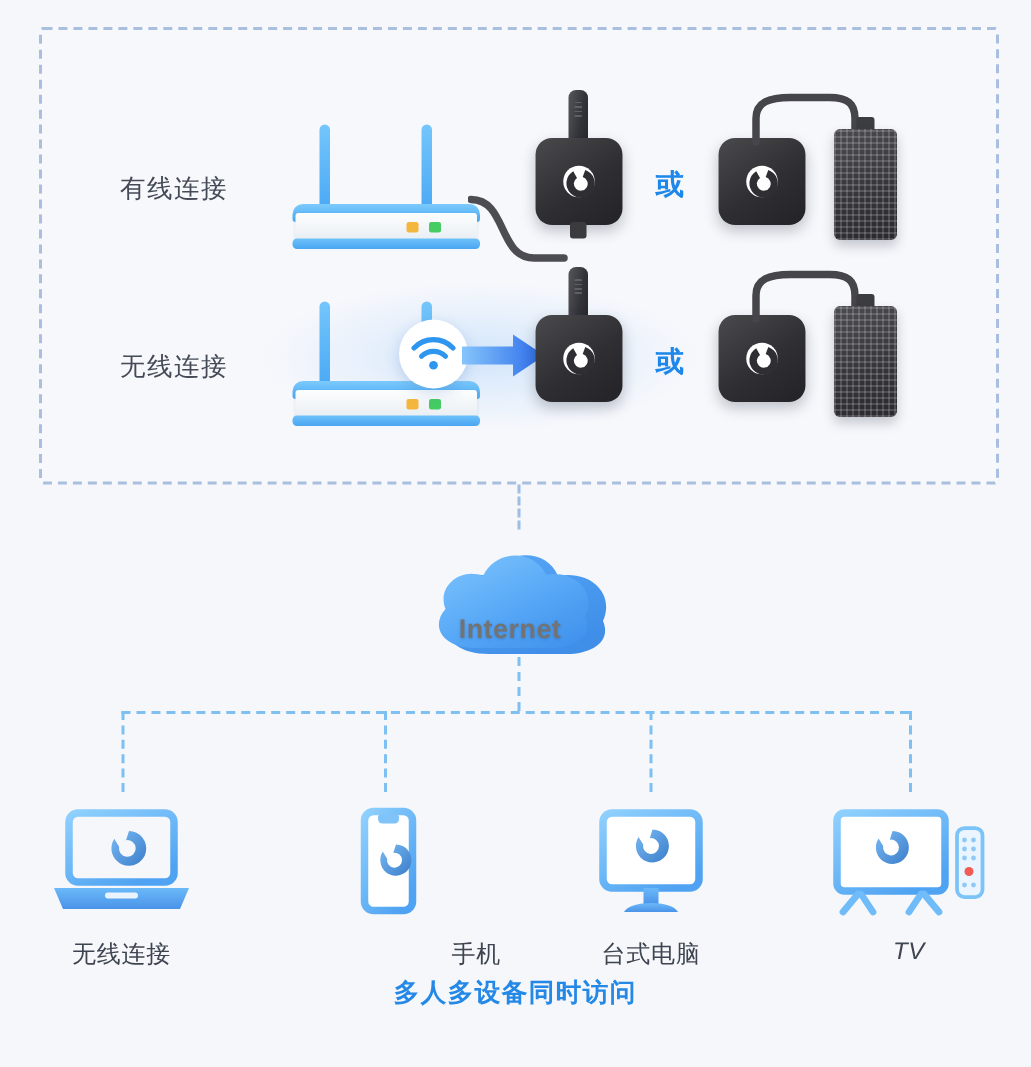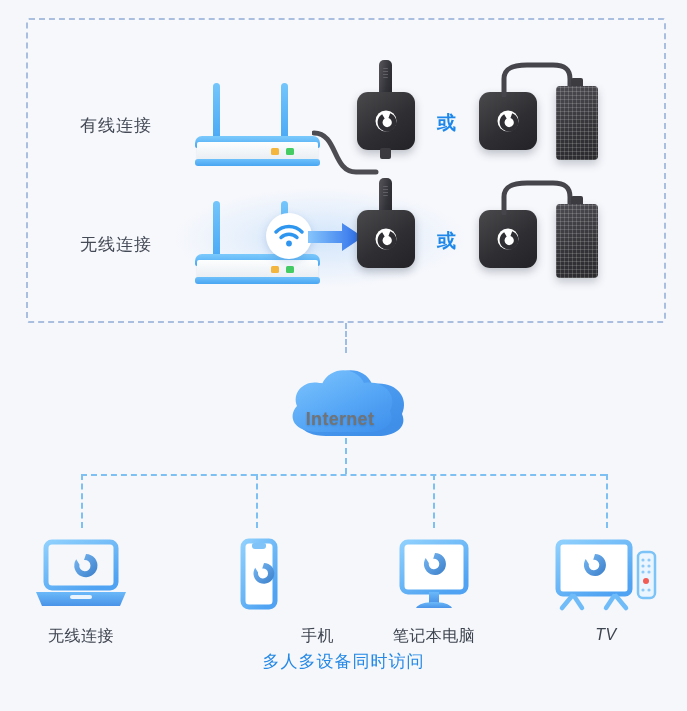--- a/index.html
+++ b/index.html
@@ -146,21 +146,21 @@
     height: 84px; display: flex; align-items: flex-end; justify-content: center;
   }
   .device .dev-label {
     margin-top: 14px; font-size: 16px; color: #3f4550; letter-spacing: .5px;
     white-space: nowrap;
   }
 
   
   .caption {
     position: absolute; left: 0; top: 650px; width: 687px;
-    text-align: center; font-size: 17px; font-weight: 400;
+    text-align: center; font-size: 17px; font-weight: 700;
     color: #2488e6; letter-spacing: 1px;
   }
 </style>
 </head>
 <body>
 
 <div id="stage">
 
   <div class="panel"></div>
 
@@ -369,21 +369,21 @@
           </linearGradient>
         </defs>
         <rect x="8" y="4" width="64" height="50" rx="6" fill="#ffffff" stroke="url(#dg1)" stroke-width="5"></rect>
         <g transform="translate(26,14)">
           <path d="M15 1 a11 11 0 1 1 -9.3 5 l3.1 5 a5.3 5.3 0 1 0 4.4 -4.2 z" fill="url(#sw3)"></path>
         </g>
         <rect x="35" y="54" width="10" height="11" fill="url(#dg2)"></rect>
         <path d="M22 70 C 26 62, 54 62, 58 70 Z" fill="url(#dg2)"></path>
       </svg>
     </div>
-    <div class="dev-label">笔记本电脑</div>
+    <div class="dev-label">台式电脑</div>
   </div>
 
   <div class="device" style="left:531px; top:528px;font-style:italic;">
     <div class="icon-slot">
       <svg width="108" height="74" viewBox="0 0 108 74">
         <defs>
           <linearGradient id="tg1" x1="0" y1="0" x2="0.7" y2="1">
             <stop offset="0%" stop-color="#8fd0fd"></stop>
               <stop offset="100%" stop-color="#4fa3f2"></stop>
           </linearGradient>

